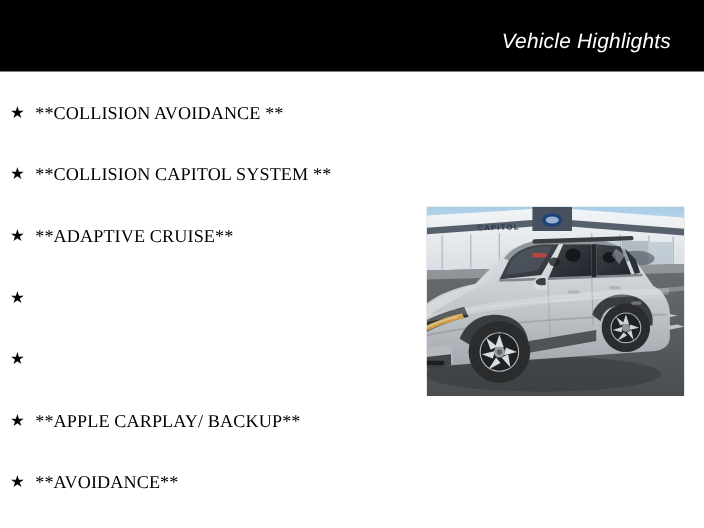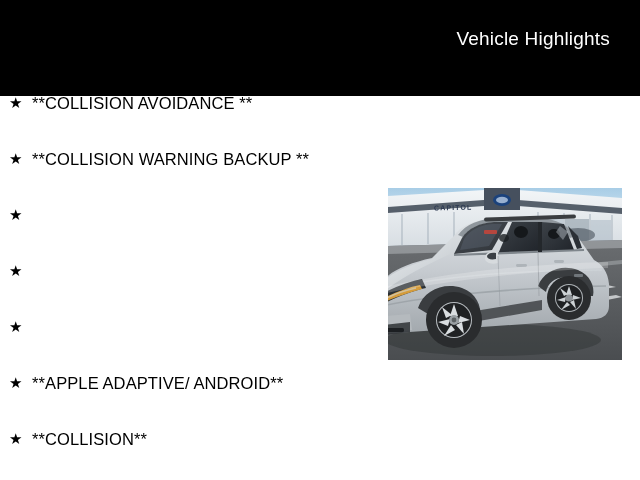--- a/index.html
+++ b/index.html
@@ -14,23 +14,24 @@
     overflow: hidden;
     position: relative;
   }
 
   
   #header-bar {
     position: absolute;
     left: 0;
     top: 0;
     width: 640px;
-    height: 96px;
+    height: 65px;
     background: #000000;
     box-sizing: border-box;
+    font-style: italic;
   }
   #header-title {
     position: absolute;
     right: 30px;
     top: 28px;
     color: #ffffff;
     font-size: 19px;
     font-weight: 400;
     letter-spacing: 0.2px;
     white-space: nowrap;
@@ -58,20 +59,21 @@
     left: 9px;
     top: 0;
     line-height: 56px;
     font-size: 15px;
     color: #000000;
   }
   .highlight-label {
     font-size: 16.5px;
     color: #000000;
     letter-spacing: 0.1px;
+    font-family: Liberation Serif, serif;
   }
 
   
   #vehicle-photo {
     position: absolute;
     left: 388px;
     top: 188px;
     width: 234px;
     height: 172px;
     overflow: hidden;
@@ -100,38 +102,39 @@
   <div id="header-title">Vehicle Highlights</div>
 </div>
 
 <ul id="highlights-list">
   <li class="highlight-item">
     <span class="bullet-star">★</span>
     <span class="highlight-label">**COLLISION AVOIDANCE **</span>
   </li>
   <li class="highlight-item">
     <span class="bullet-star">★</span>
-    <span class="highlight-label">**COLLISION WARNING BACKUP **</span>
-  </li>
-  <li class="highlight-item">
-    <span class="bullet-star">★</span>
-  </li>
-  <li class="highlight-item">
-    <span class="bullet-star">★</span>
-  </li>
-  <li class="highlight-item">
-    <span class="bullet-star">★</span>
-  </li>
-  <li class="highlight-item">
-    <span class="bullet-star">★</span>
-    <span class="highlight-label">**APPLE ADAPTIVE/ ANDROID**</span>
-  </li>
-  <li class="highlight-item">
-    <span class="bullet-star">★</span>
-    <span class="highlight-label">**COLLISION**</span>
+    <span class="highlight-label">**COLLISION CAPITOL SYSTEM **</span>
+  </li>
+  <li class="highlight-item">
+    <span class="bullet-star">★</span>
+    <span class="highlight-label">**ADAPTIVE CRUISE**</span>
+  </li>
+  <li class="highlight-item">
+    <span class="bullet-star">★</span>
+  </li>
+  <li class="highlight-item">
+    <span class="bullet-star">★</span>
+  </li>
+  <li class="highlight-item">
+    <span class="bullet-star">★</span>
+    <span class="highlight-label">**APPLE CARPLAY/ BACKUP**</span>
+  </li>
+  <li class="highlight-item">
+    <span class="bullet-star">★</span>
+    <span class="highlight-label">**AVOIDANCE**</span>
   </li>
 </ul>
 
 <div id="vehicle-photo">
   <svg viewBox="0 0 234 172" xmlns="http://www.w3.org/2000/svg">
     <defs>
       <linearGradient id="skyGrad" x1="0" y1="0" x2="0" y2="1">
         <stop offset="0%" stop-color="#a8cde6"></stop>
         <stop offset="100%" stop-color="#cfe3f0"></stop>
       </linearGradient>

